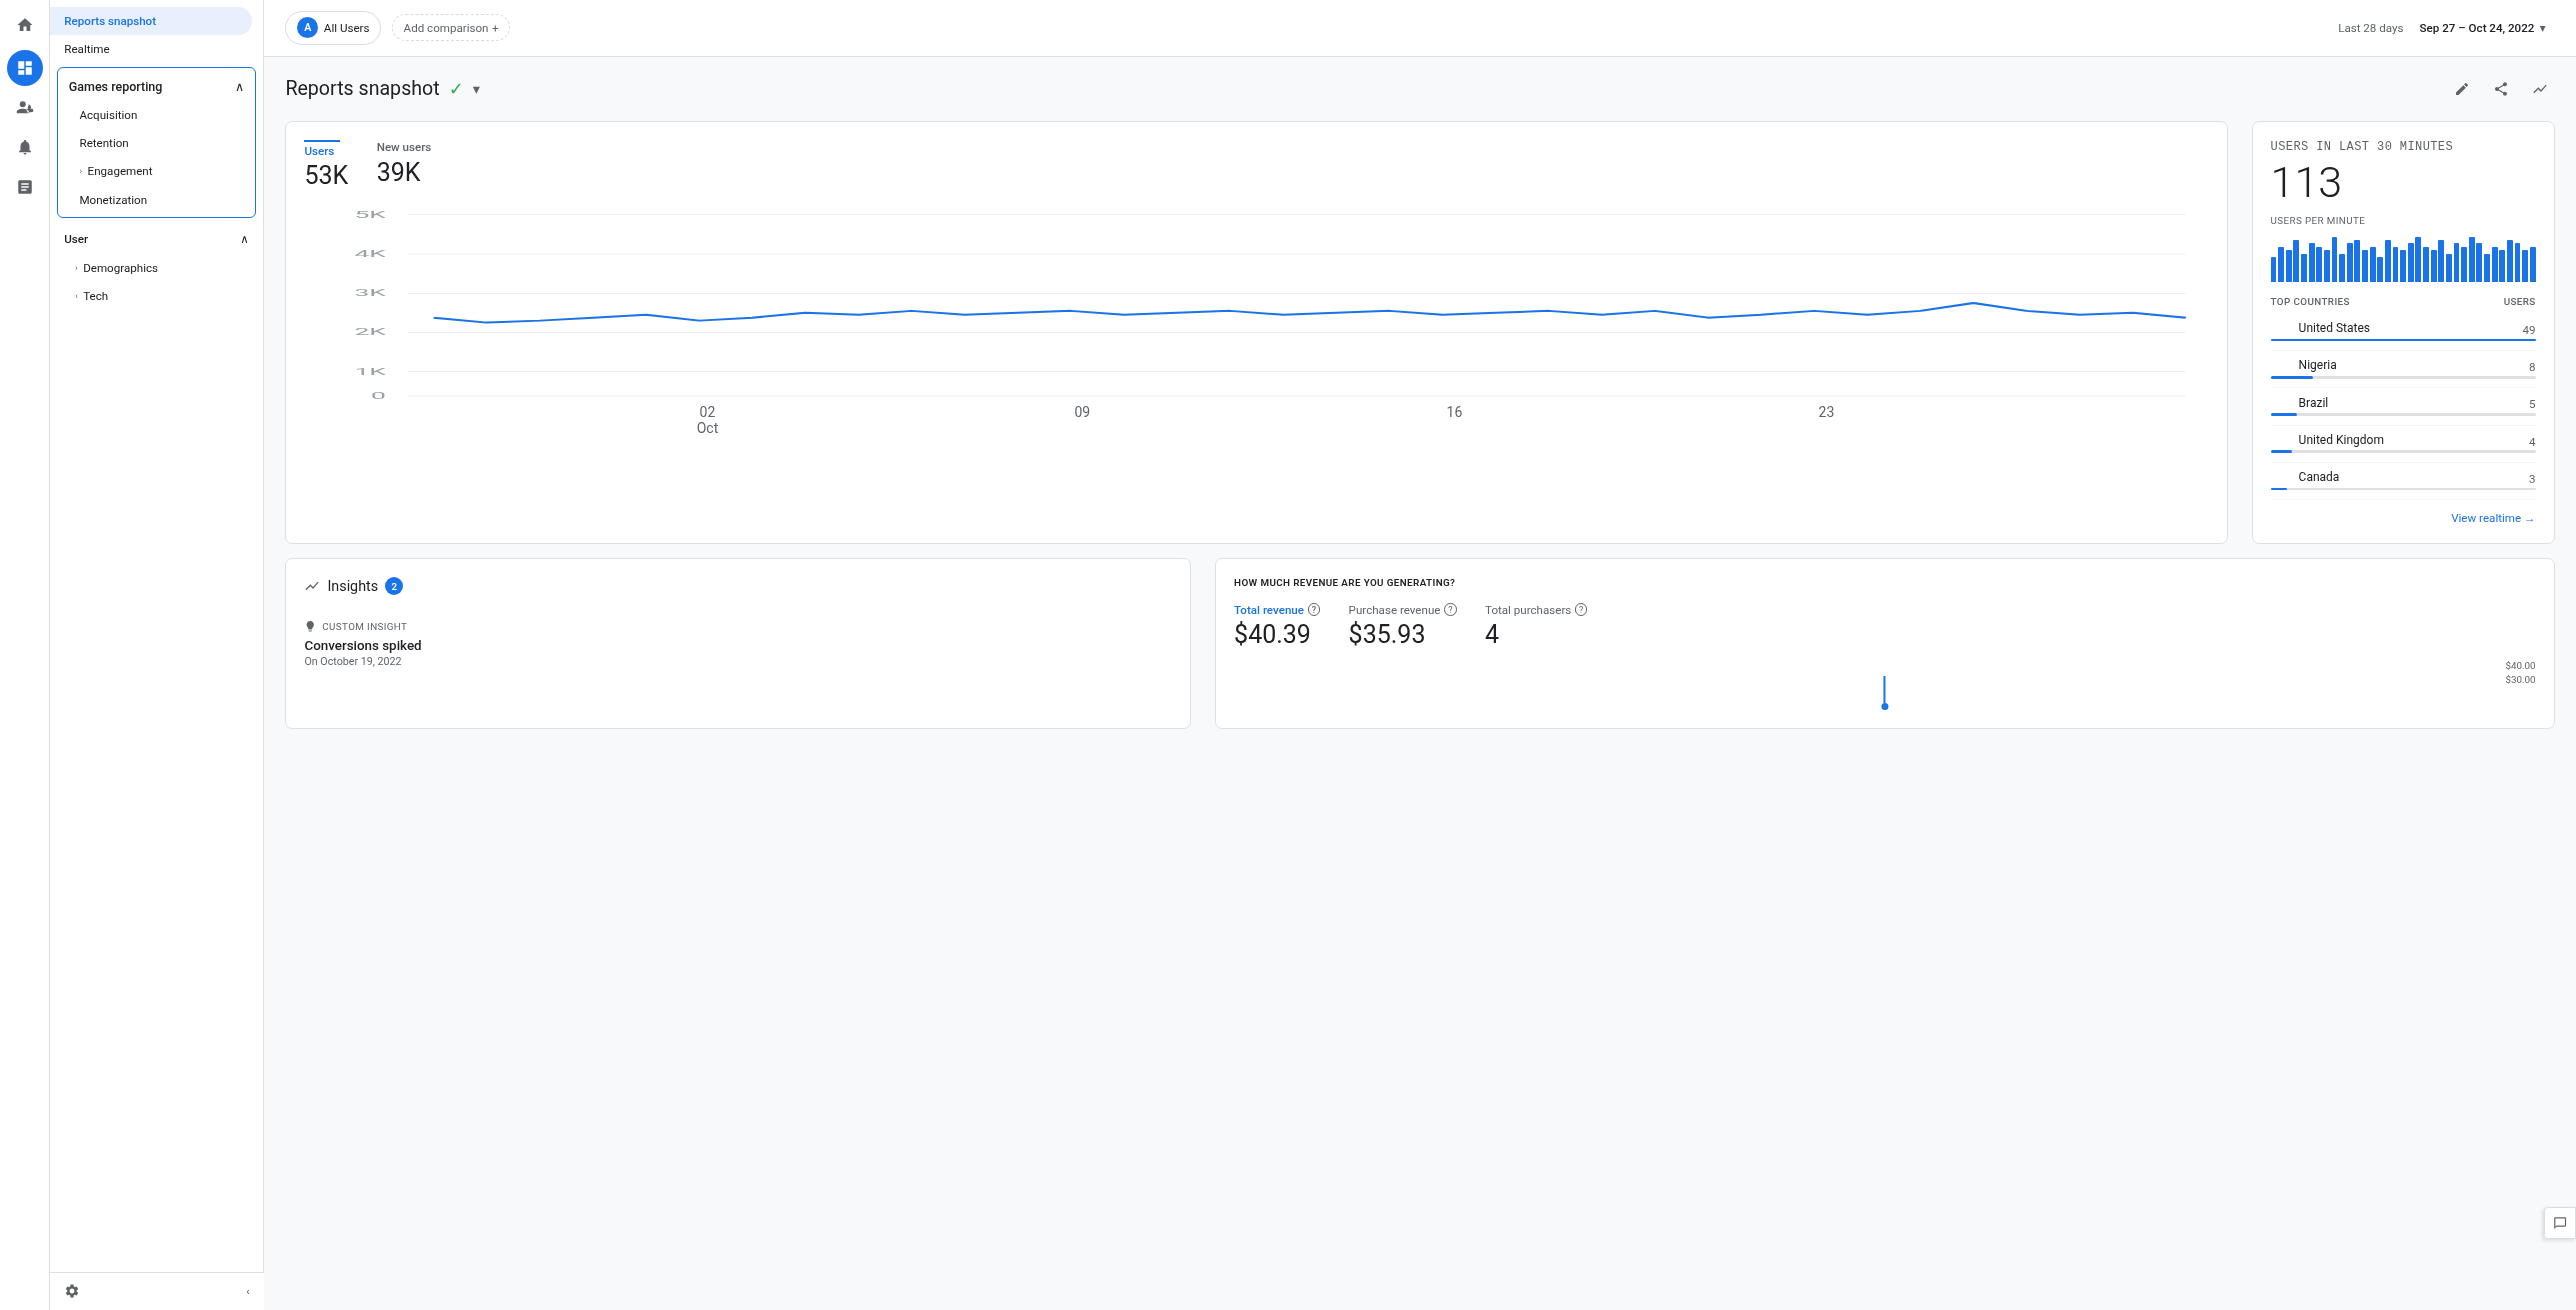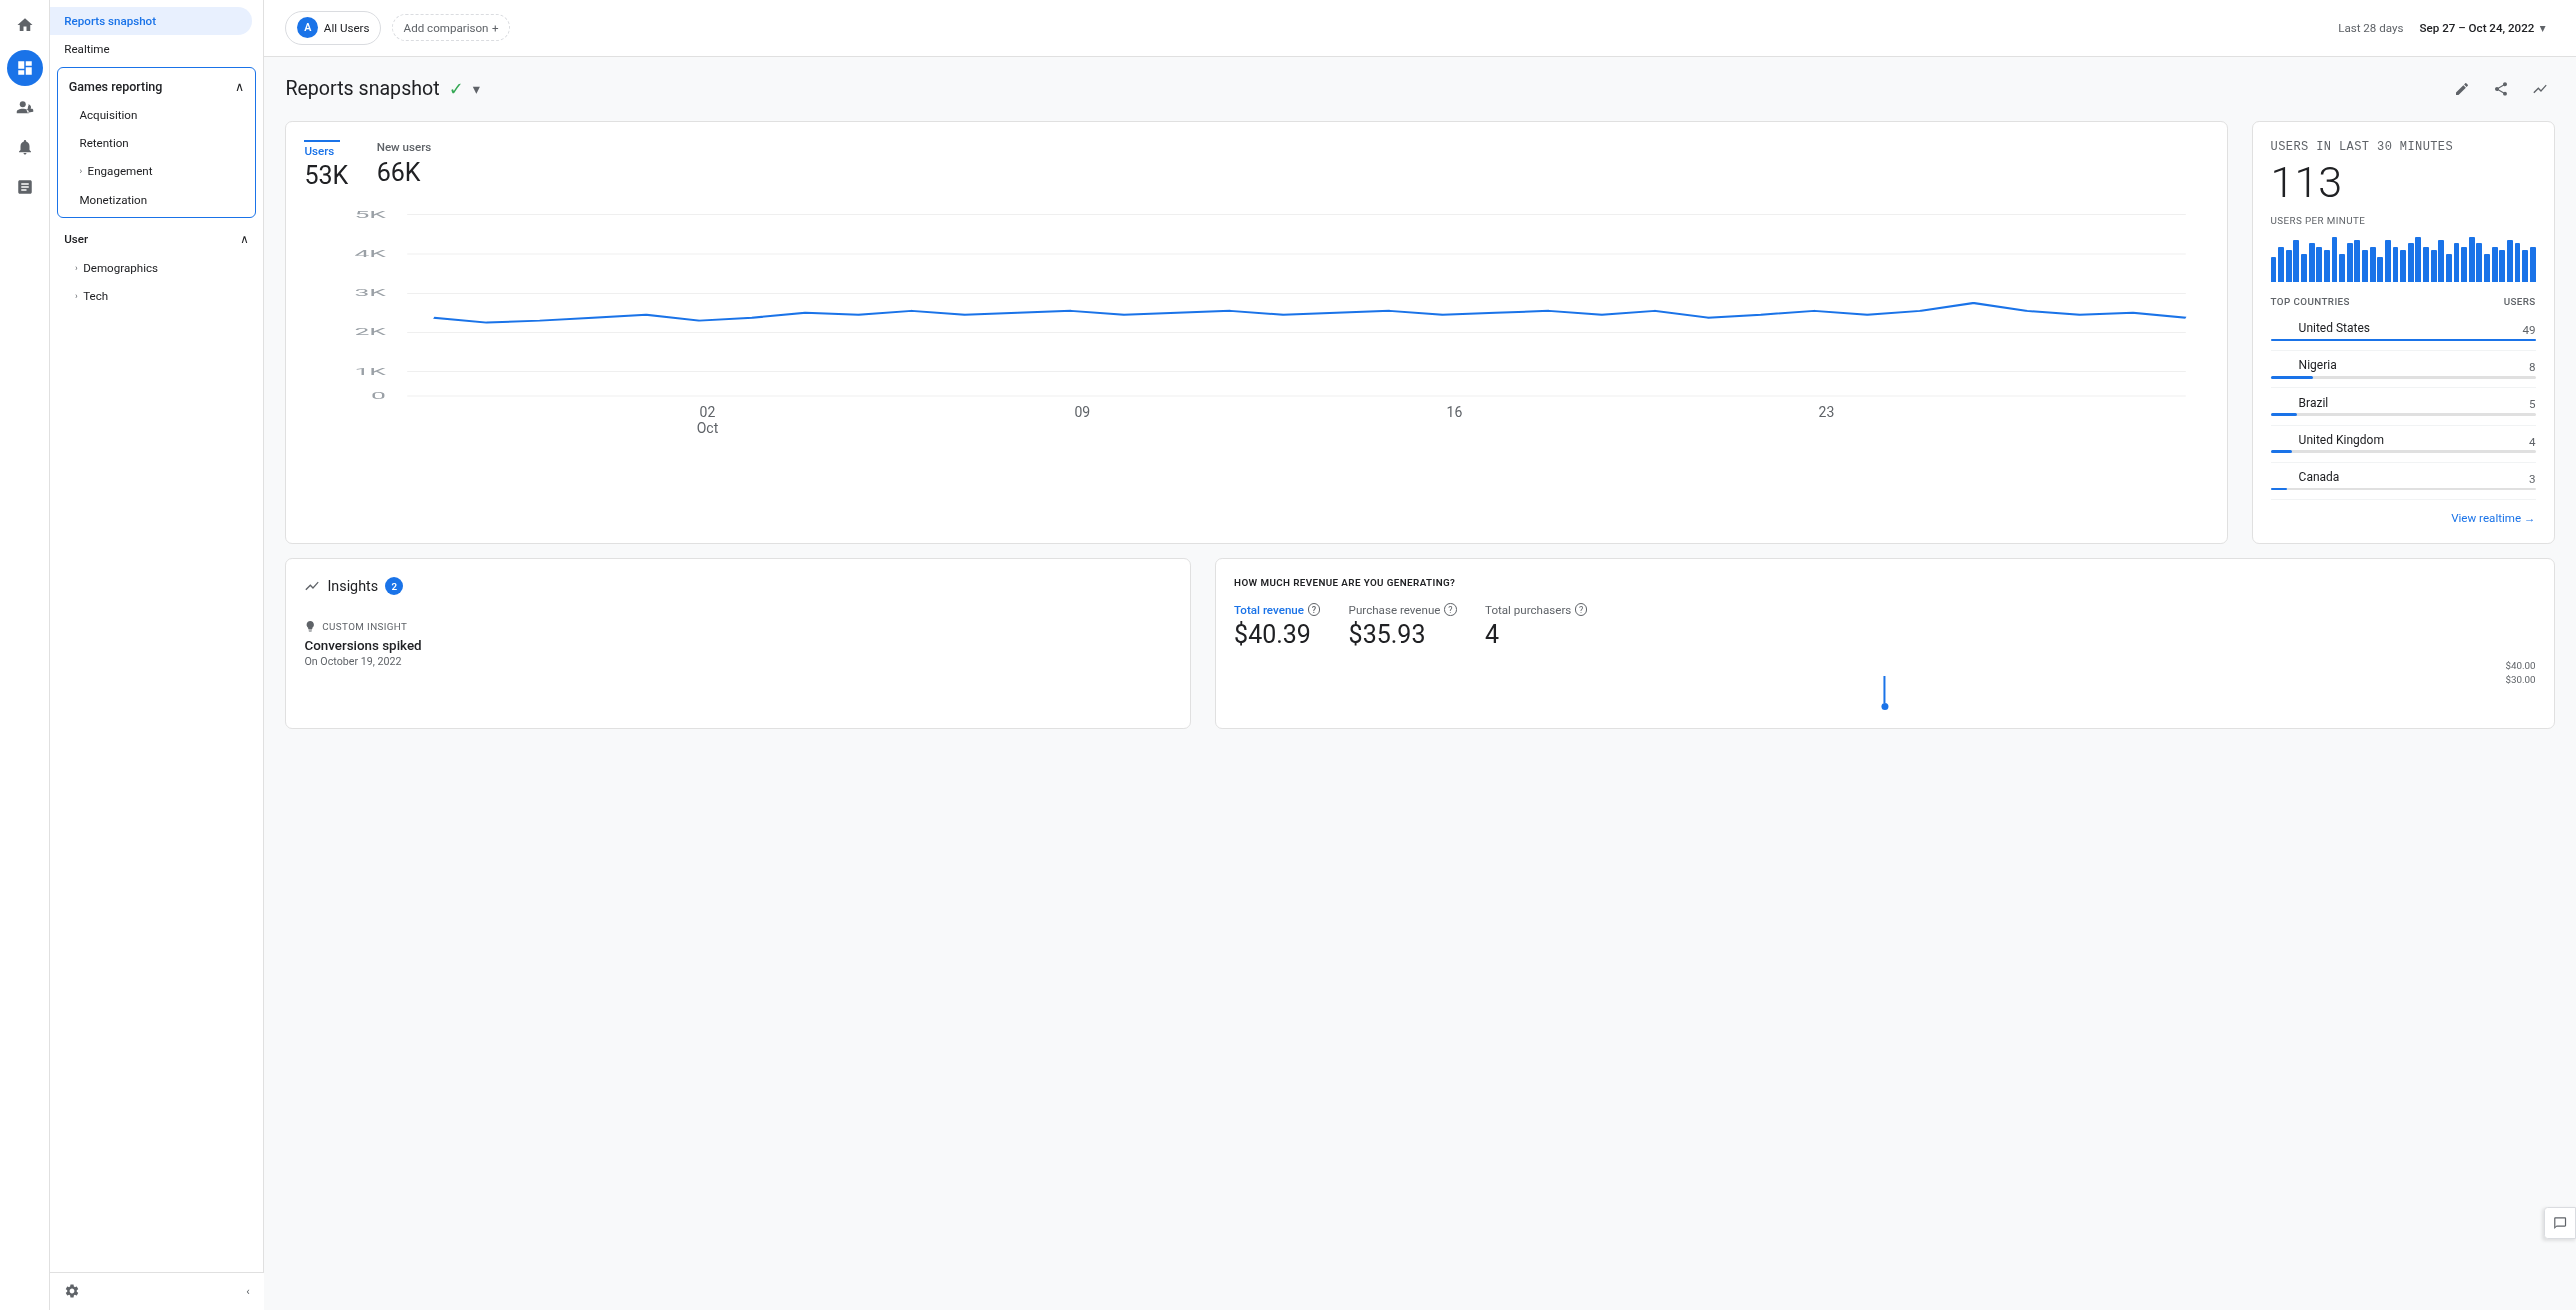--- a/index.html
+++ b/index.html
@@ -636,21 +636,21 @@
 
       <div class="card card-main">
         <div class="stats-row">
           <div class="stat-item">
             <div class="stat-underline"></div>
             <div class="stat-label">Users</div>
             <div class="stat-value">53K</div>
           </div>
           <div class="stat-item">
             <div class="stat-label gray">New users</div>
-            <div class="stat-value">66K</div>
+            <div class="stat-value">39K</div>
           </div>
         </div>
 
         <div class="chart-area">
           <svg class="chart-svg" viewBox="0 0 720 200" preserveAspectRatio="none" style="font-size:13px">
 
             <line x1="40" y1="10" x2="710" y2="10" stroke="#e0e0e0" stroke-width="0.5"></line>
             <line x1="40" y1="50" x2="710" y2="50" stroke="#e0e0e0" stroke-width="0.5"></line>
             <line x1="40" y1="90" x2="710" y2="90" stroke="#e0e0e0" stroke-width="0.5"></line>
             <line x1="40" y1="130" x2="710" y2="130" stroke="#e0e0e0" stroke-width="0.5"></line>

